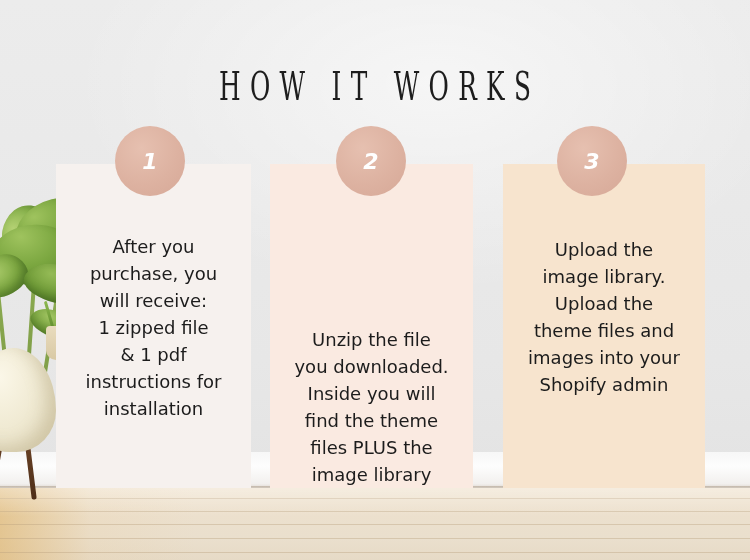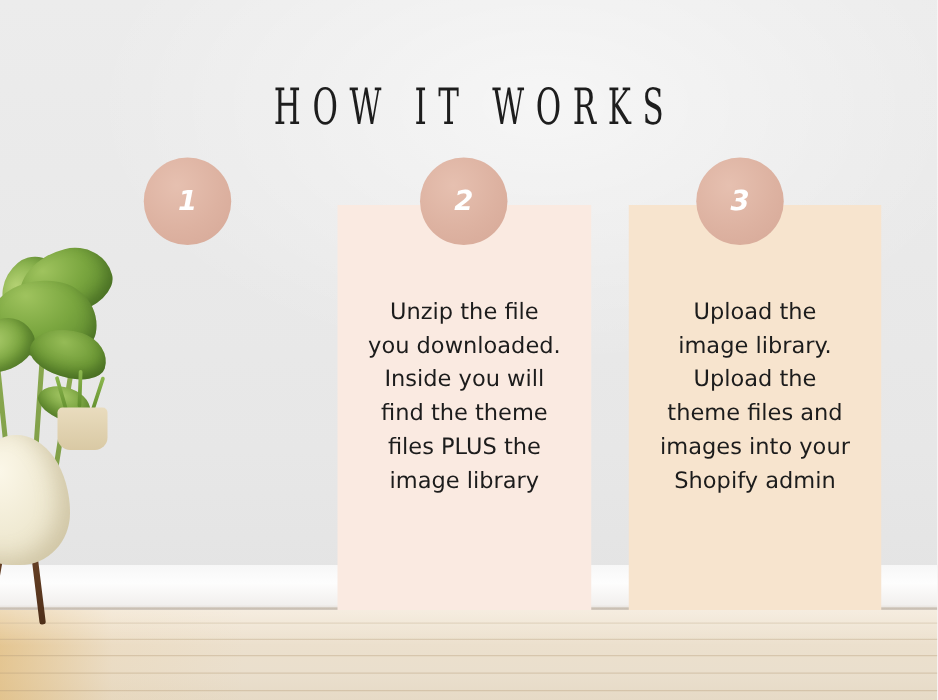--- a/index.html
+++ b/index.html
@@ -189,21 +189,21 @@
     width: 100%;
     text-align: center;
     font-family: "DejaVu Sans", sans-serif;
     font-size: 18px;
     line-height: 27px;
     color: #1c1c1c;
     white-space: pre-line;
   }
 
   .card.c1 { left: 56px;  width: 195px; background: #f6f1ee; }
-  .card.c2 { left: 270px; width: 203px; background: #faeae1; }
+  .card.c2 { left: 270px; width: 203px; background: #faeae1; align-items: flex-end; }
   .card.c3 { left: 503px; width: 202px; background: #f7e4ce; }
 
   .card.c1 .body { margin-top: 69px; }
   .card.c2 .body { margin-top: 72px; }
   .card.c3 .body { margin-top: 72px; }
 
   
   .badge {
     position: absolute;
     top: 126px;
@@ -263,20 +263,29 @@
 
   <div class="mini-plant">
     <div class="blade" style="left:10px; top:0px;  transform:rotate(-16deg);"></div>
     <div class="blade" style="left:20px; top:-4px; transform:rotate(2deg);"></div>
     <div class="blade" style="left:30px; top:0px;  transform:rotate(18deg);"></div>
     <div class="mini-pot"></div>
   </div>
 
   <div class="title">HOW IT WORKS</div>
 
+  <div class="card c1">
+    <div class="body">After you
+purchase, you
+will receive:
+1 zipped file
+&amp; 1 pdf
+instructions for
+installation</div>
+  </div>
   <div class="card c2">
     <div class="body">Unzip the file
 you downloaded.
 Inside you will
 find the theme
 files PLUS the
 image library</div>
   </div>
   <div class="card c3">
     <div class="body">Upload the

